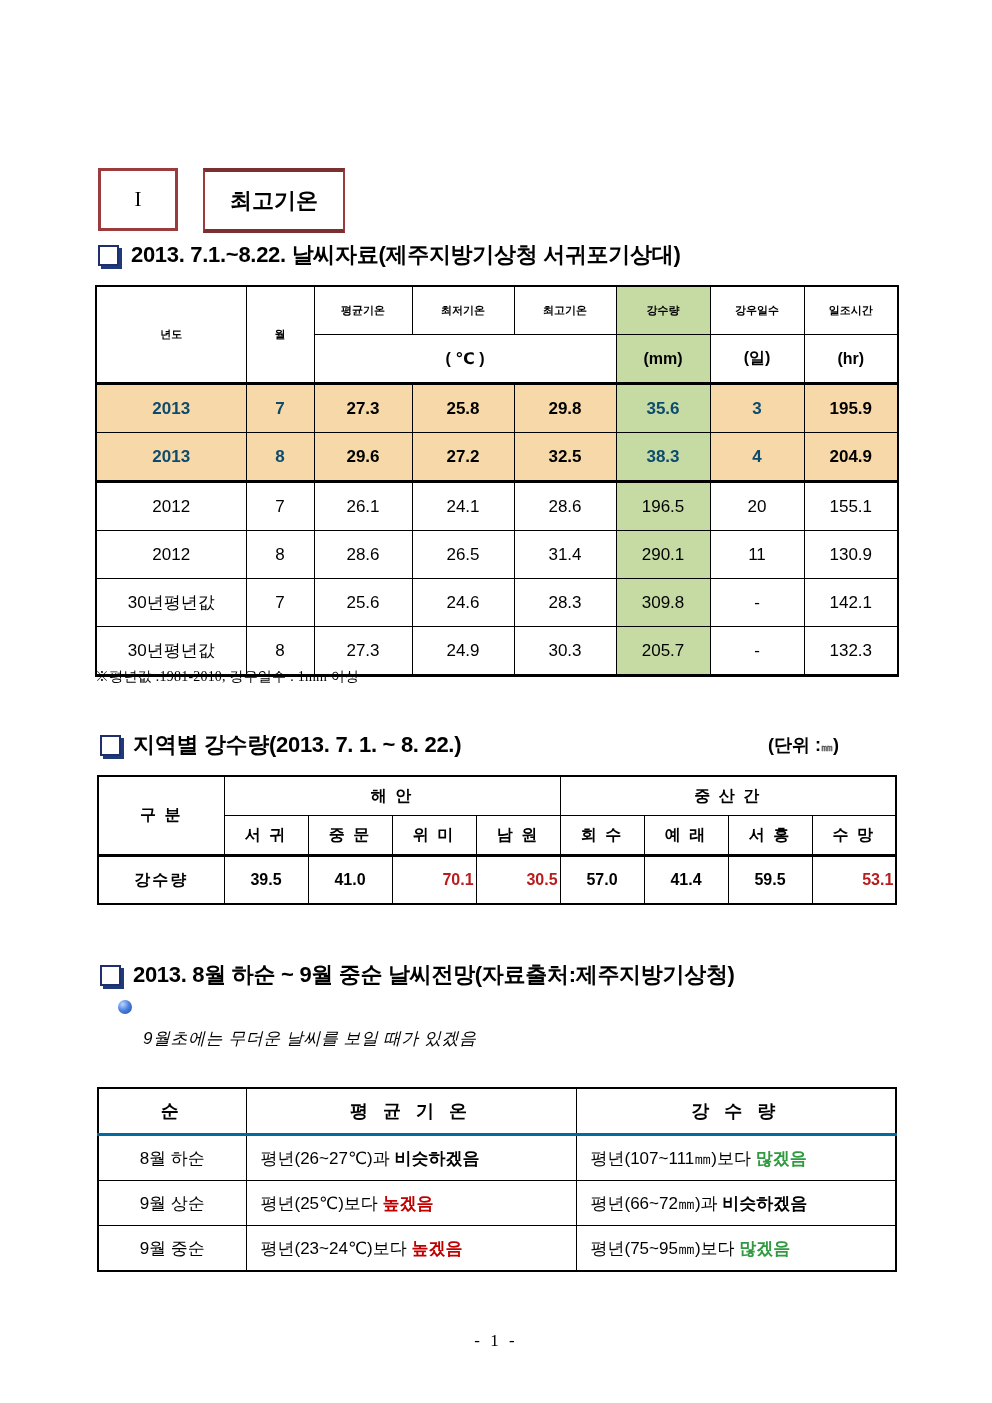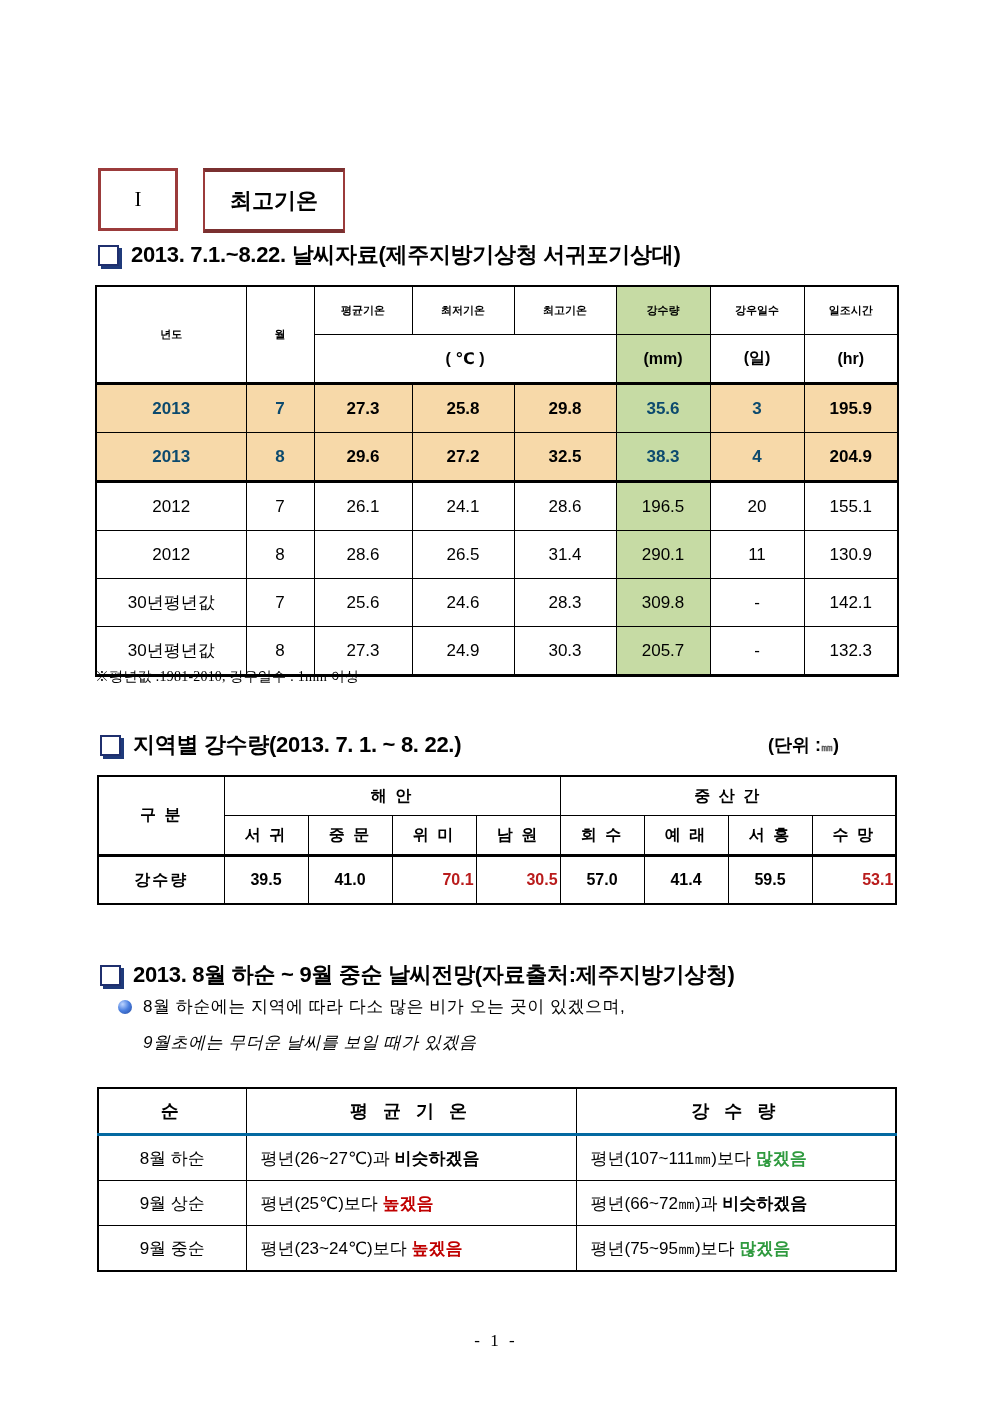--- a/index.html
+++ b/index.html
@@ -382,21 +382,20 @@
   </table>
 
   <div class="sec-head" style="left:100px; top:960px;">
     <span class="sq-bullet"></span>
     <span class="sec-title">2013. 8월 하순 ~ 9월 중순 날씨전망(자료출처:제주지방기상청)</span>
   </div>
 
   <div class="para-block">
     <div class="para-line">
       <span class="circ-bullet"></span>
-      <span>8월 하순에는 지역에 따라 다소 많은 비가 오는 곳이 있겠으며,</span>
     </div>
     <div class="para-line para-indent">
       <span>9월초에는 무더운 날씨를 보일 때가 있겠음</span>
     </div>
   </div>
 
   <table class="doc" id="tbl-forecast">
     <colgroup>
       <col style="width:148px">
       <col style="width:330px">

